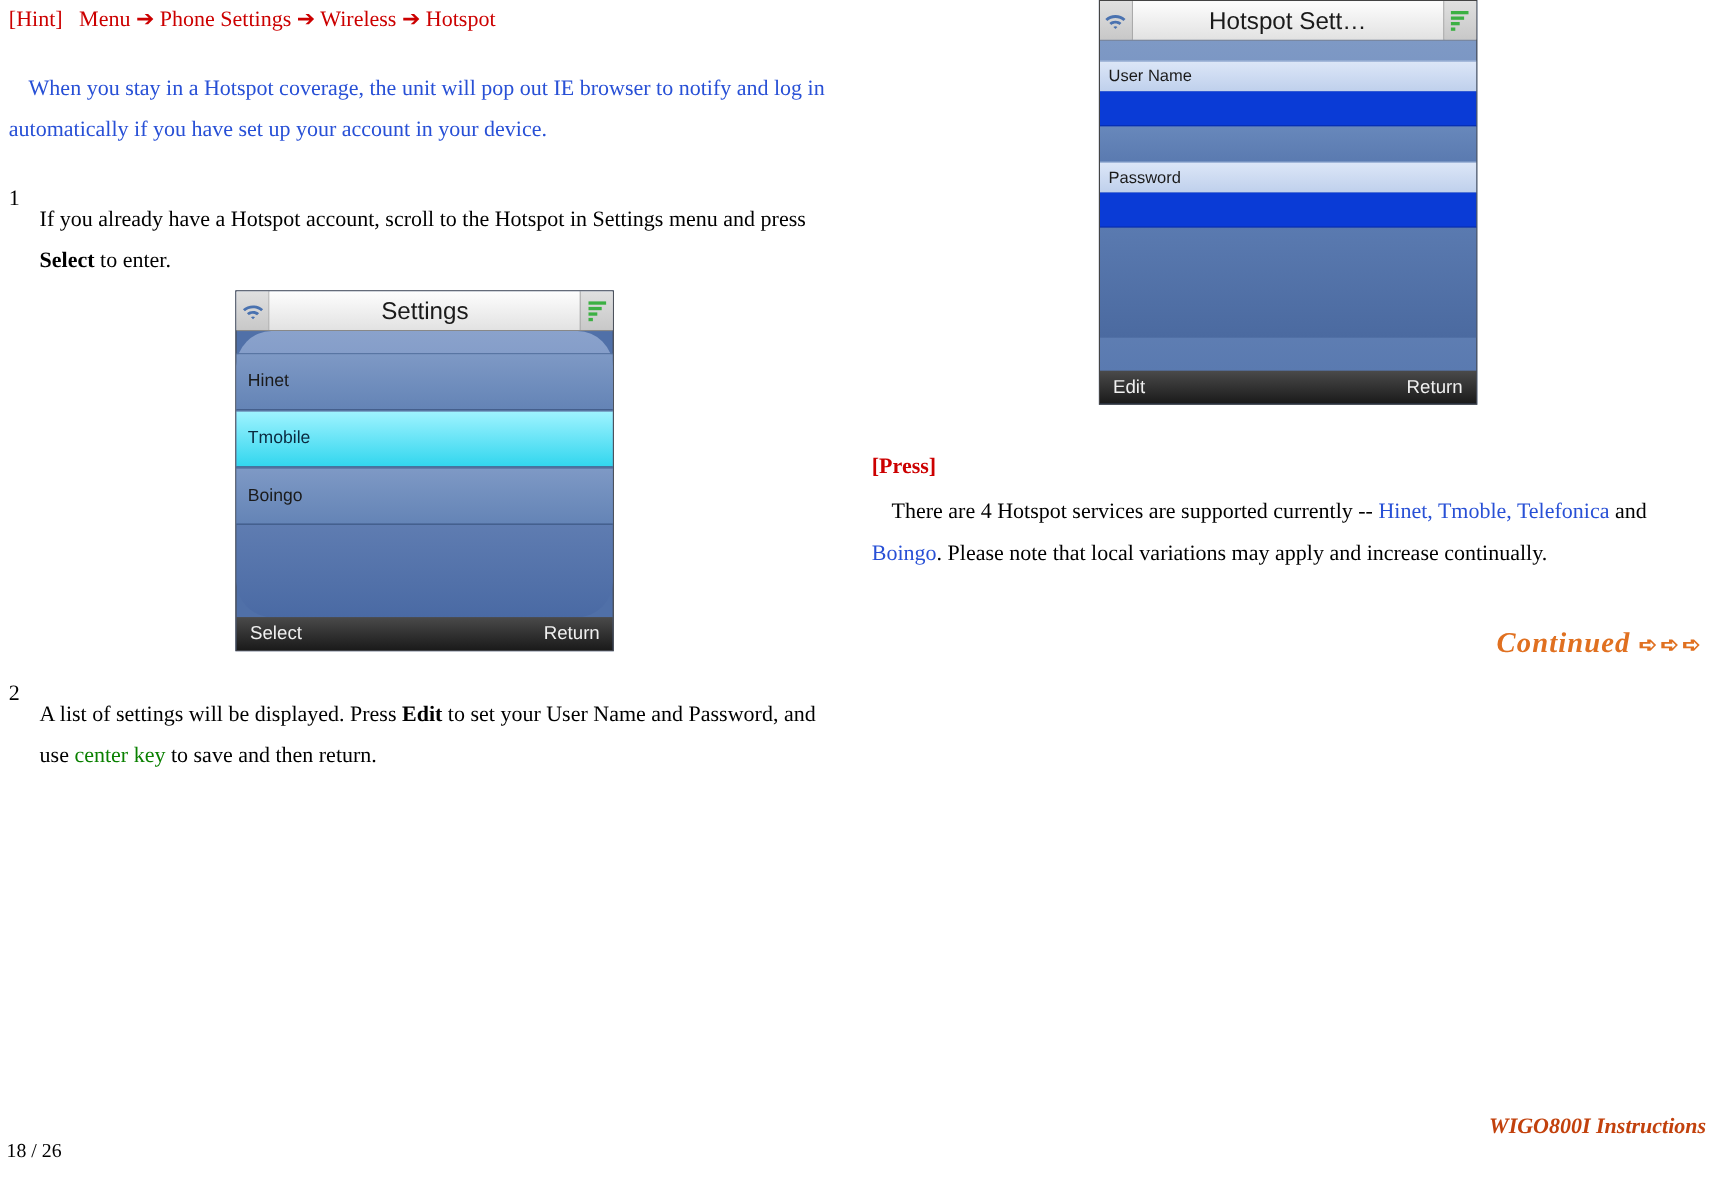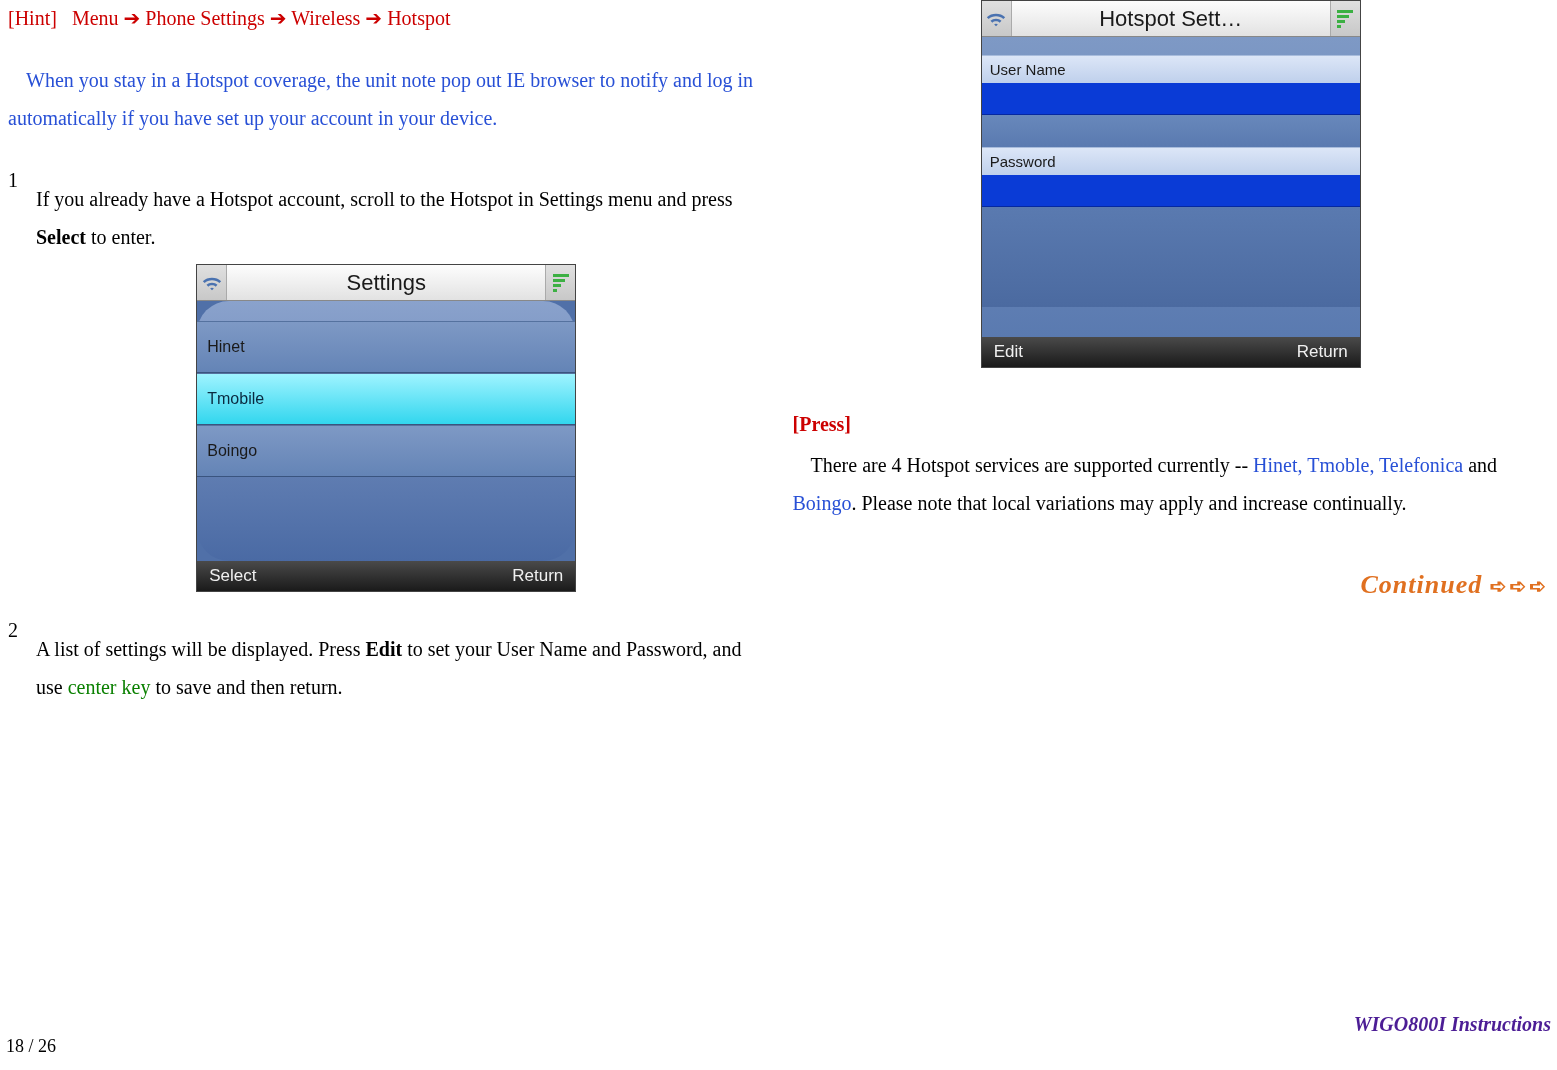--- a/index.html
+++ b/index.html
@@ -52,33 +52,33 @@
     }
     .continued-arrows { font-style: normal; font-family: Arial, sans-serif; font-size: 20px; letter-spacing: 3px; }
     .footer-right {
       position: absolute;
       right: 6px;
       bottom: 28px;
       font-family: "Comic Sans MS", cursive;
       font-style: italic;
       font-weight: bold;
       font-size: 20px;
-      color: #4c1d95;
+      color: #c2410c;
     }
     .footer-left {
       position: absolute;
       left: 6px;
       bottom: 8px;
       font-size: 18px;
       color: #000;
     }
 
     
     .phone {
-      width: 380px;
+      width: 344px;
       margin: 8px auto 20px auto;
       background: #5070a8;
       border: 1px solid #444;
       font-family: Tahoma, Arial, sans-serif;
       font-size: 15px;
     }
     .phone-topbar {
       display: flex;
       align-items: stretch;
       height: 36px;
@@ -177,21 +177,21 @@
       <span>[Hint]</span>&nbsp;&nbsp;
       <span>Menu</span>
       <span class="arrow">➔</span>
       <span>Phone Settings</span>
       <span class="arrow">➔</span>
       <span>Wireless</span>
       <span class="arrow">➔</span>
       <span>Hotspot</span>
     </div>
 
-    <div class="intro">When you stay in a Hotspot coverage, the unit note pop out IE browser to notify and log in automatically if you have set up your account in your device.</div>
+    <div class="intro">When you stay in a Hotspot coverage, the unit will pop out IE browser to notify and log in automatically if you have set up your account in your device.</div>
 
     <div class="step">
       <div class="step-num">1</div>
       <div class="step-body">
         <span>If you already have a Hotspot account, scroll to the Hotspot in Settings menu and press </span><span class="bold">Select</span><span> to enter.</span>
       </div>
     </div>
 
     <div class="phone">
       <div class="phone-topbar">

